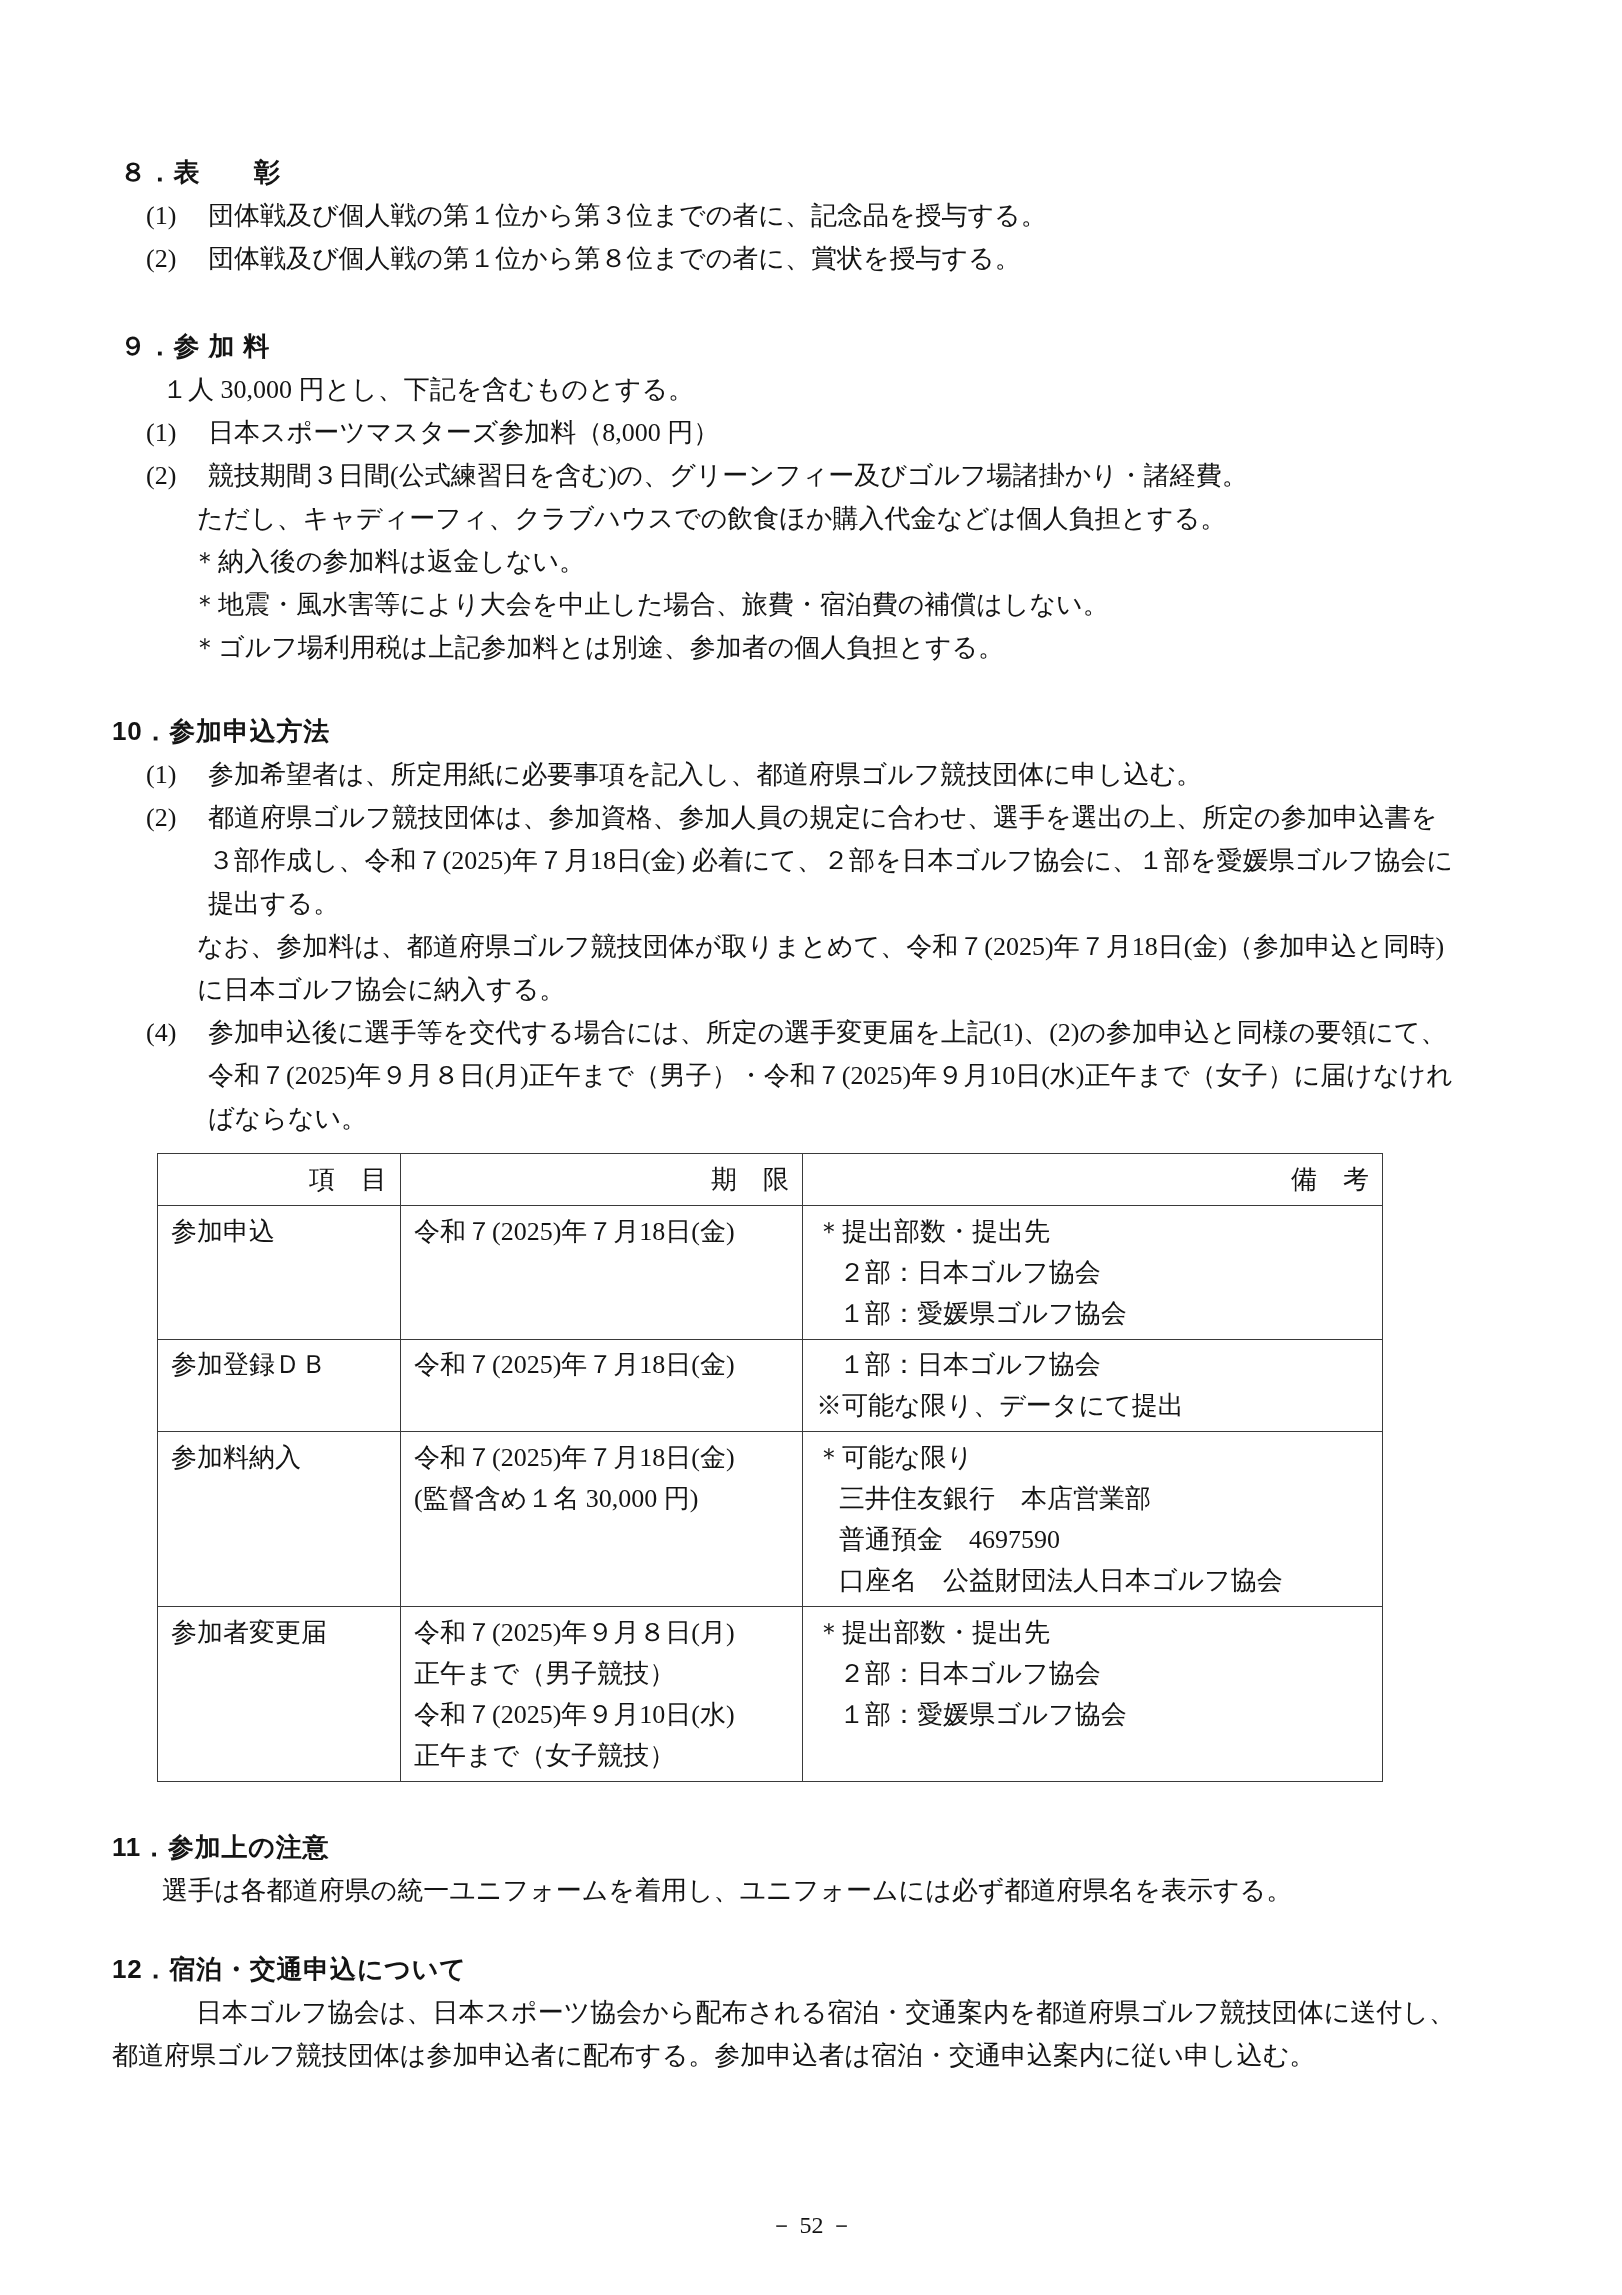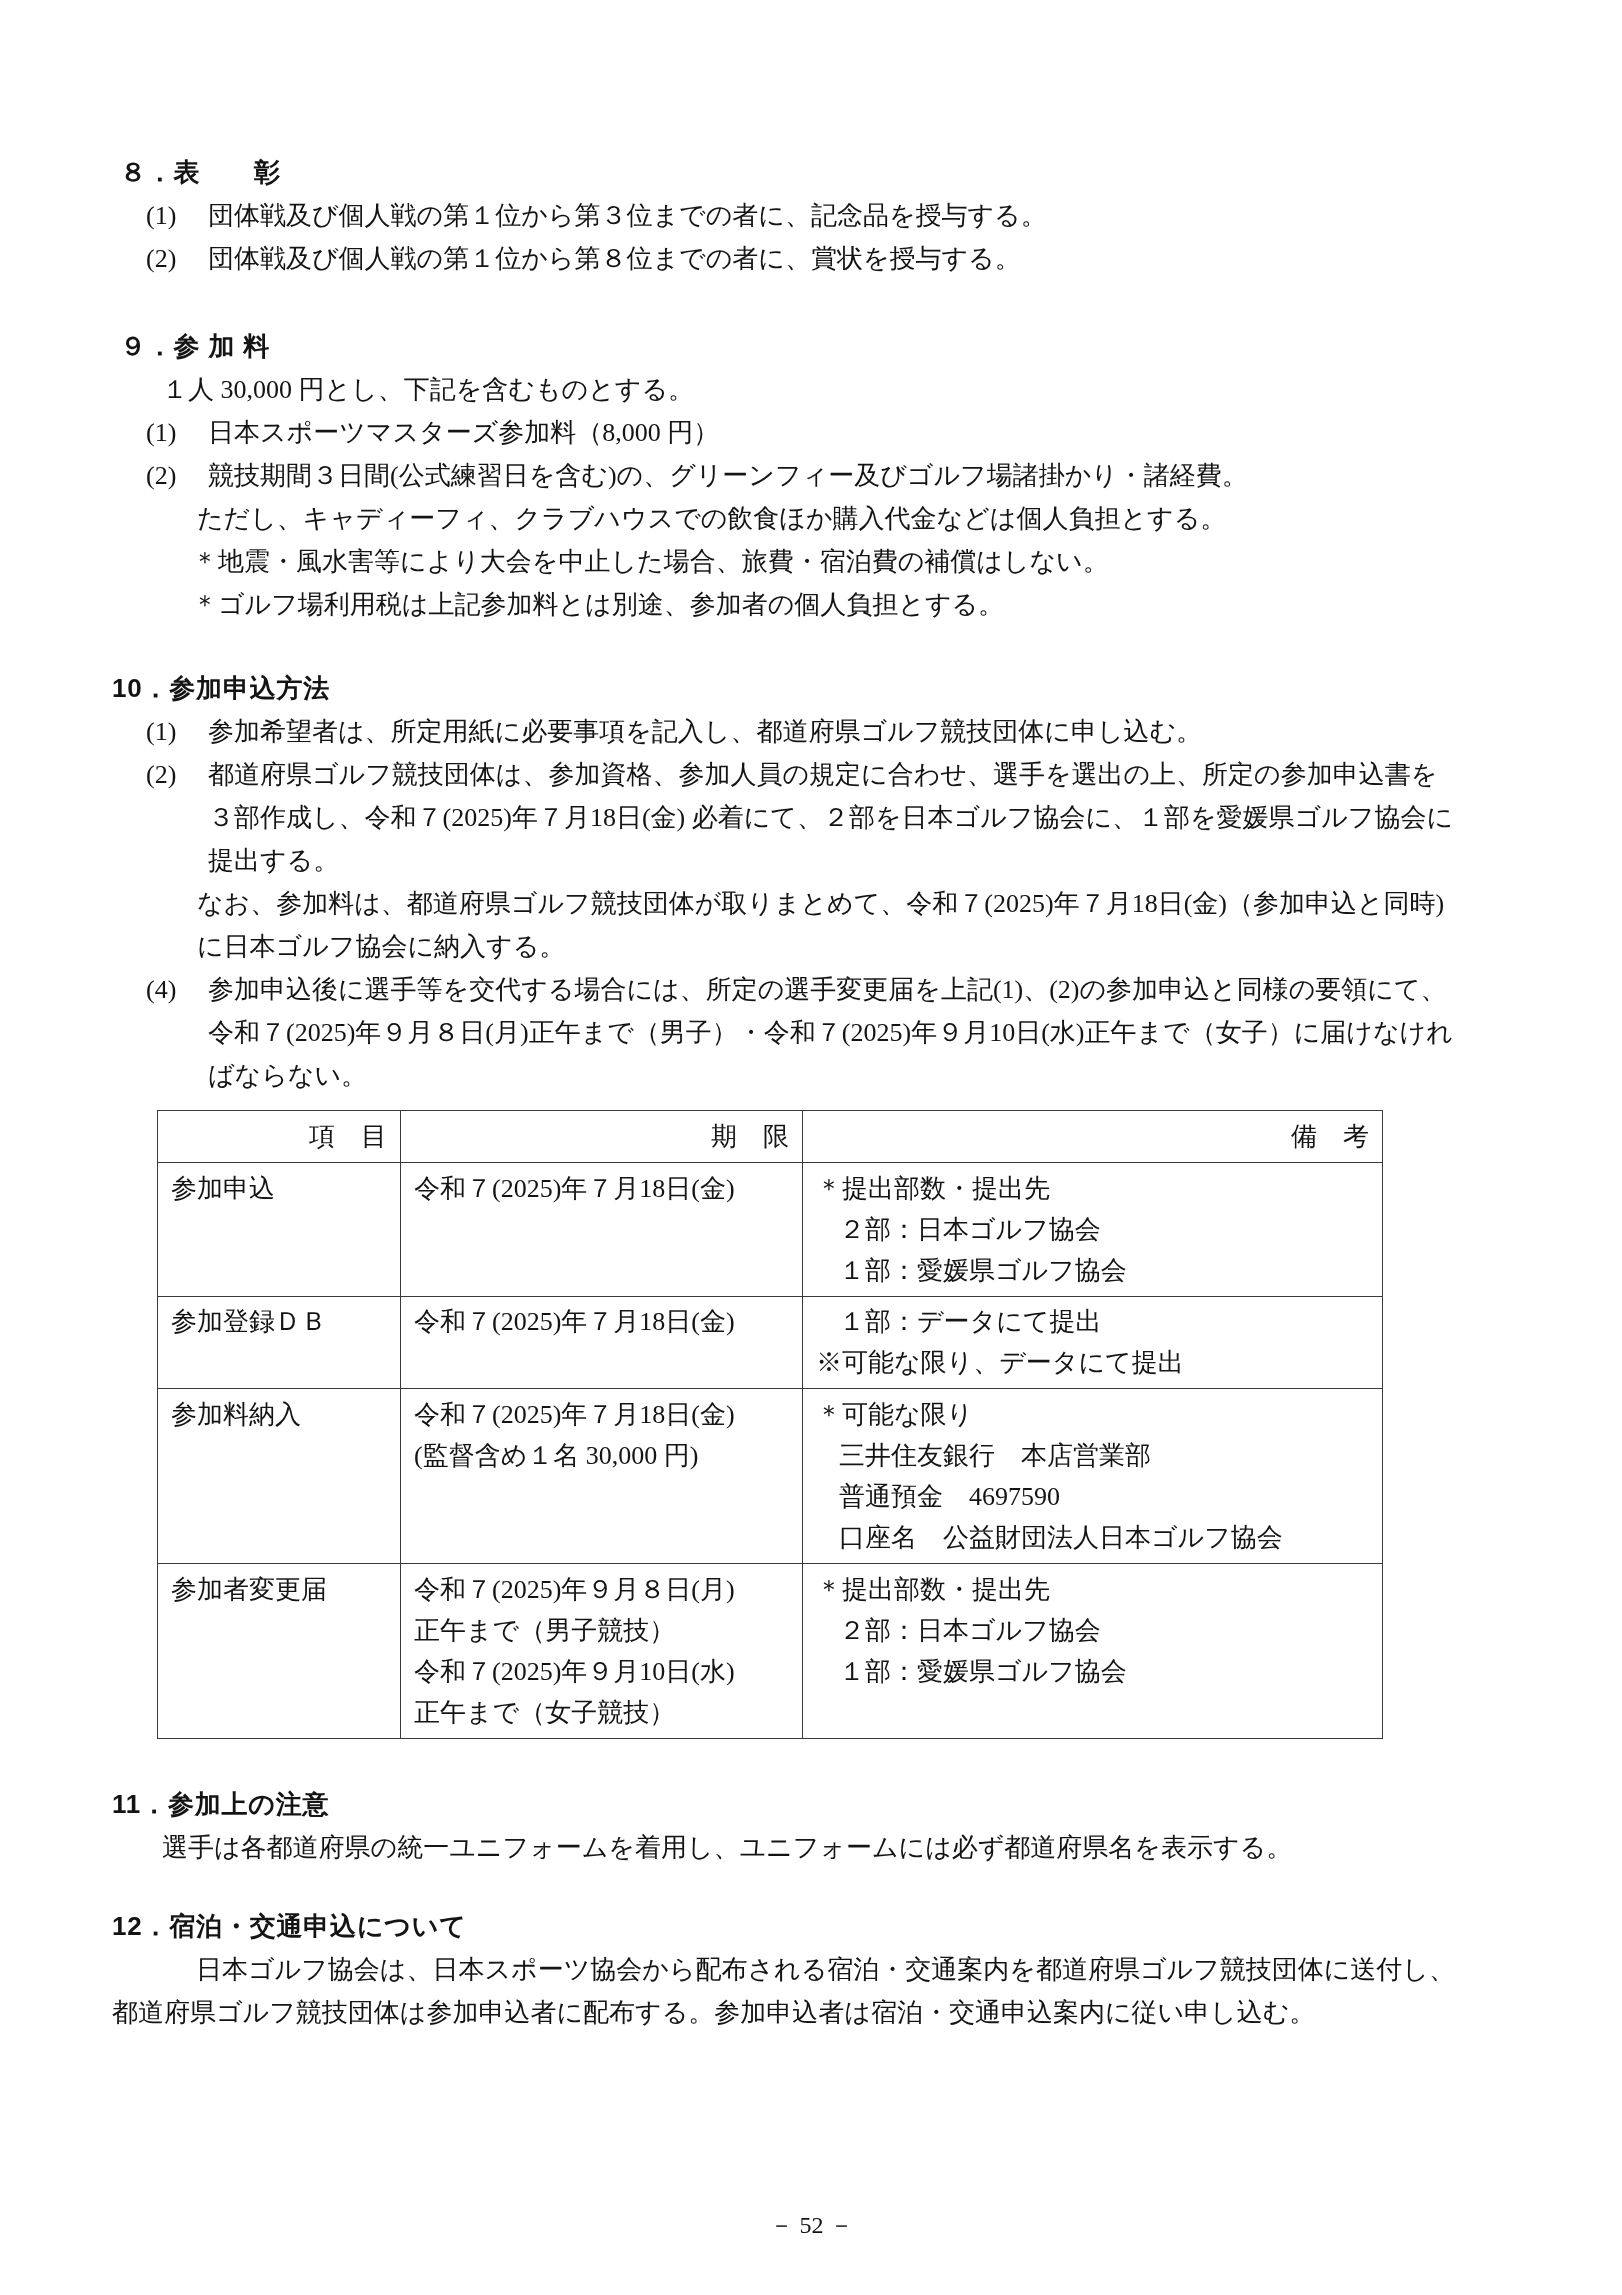--- a/index.html
+++ b/index.html
@@ -88,20 +88,21 @@
     <div class="intro">１人 30,000 円とし、下記を含むものとする。</div>
     <div class="li">
       <span class="li-num">(1)</span>
       <div class="li-body">日本スポーツマスターズ参加料（8,000 円）</div>
     </div>
     <div class="li">
       <span class="li-num">(2)</span>
       <div class="li-body">競技期間３日間(公式練習日を含む)の、グリーンフィー及びゴルフ場諸掛かり・諸経費。</div>
     </div>
     <div class="cont">ただし、キャディーフィ、クラブハウスでの飲食ほか購入代金などは個人負担とする。</div>
+    <div class="star">＊納入後の参加料は返金しない。</div>
     <div class="star">＊地震・風水害等により大会を中止した場合、旅費・宿泊費の補償はしない。</div>
     <div class="star">＊ゴルフ場利用税は上記参加料とは別途、参加者の個人負担とする。</div>
   </section>
 
   <section class="sec10">
     <div class="h">10．参加申込方法</div>
     <div class="li">
       <span class="li-num">(1)</span>
       <div class="li-body">参加希望者は、所定用紙に必要事項を記入し、都道府県ゴルフ競技団体に申し込む。</div>
     </div>
@@ -139,21 +140,21 @@
             <div class="cell-line ind">２部：日本ゴルフ協会</div>
             <div class="cell-line ind">１部：愛媛県ゴルフ協会</div>
           </td>
         </tr>
         <tr>
           <td>参加登録ＤＢ</td>
           <td>
             <div class="cell-line">令和７(2025)年７月18日(金)</div>
           </td>
           <td>
-            <div class="cell-line ind">１部：データにて提出</div>
+            <div class="cell-line ind">１部：日本ゴルフ協会</div>
             <div class="cell-line">※可能な限り、データにて提出</div>
           </td>
         </tr>
         <tr>
           <td>参加料納入</td>
           <td>
             <div class="cell-line">令和７(2025)年７月18日(金)</div>
             <div class="cell-line">(監督含め１名 30,000 円)</div>
           </td>
           <td>

